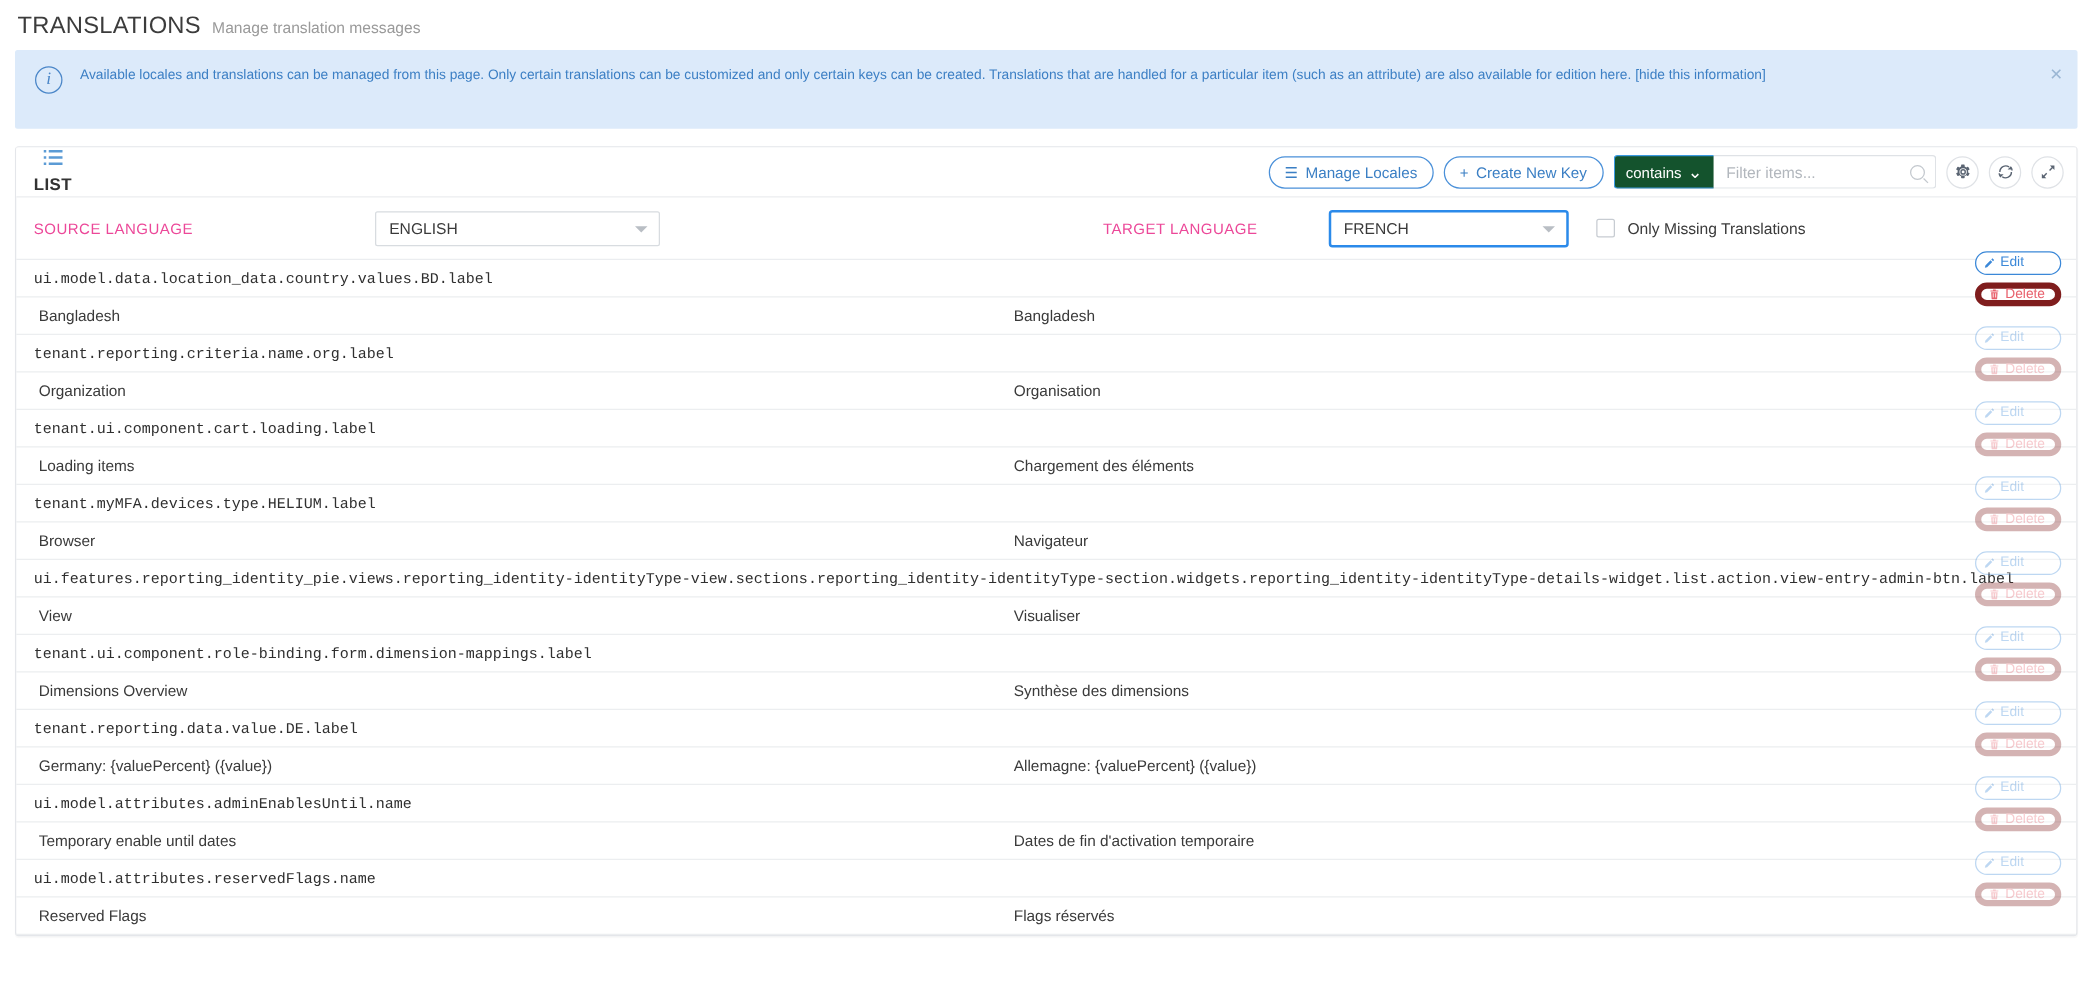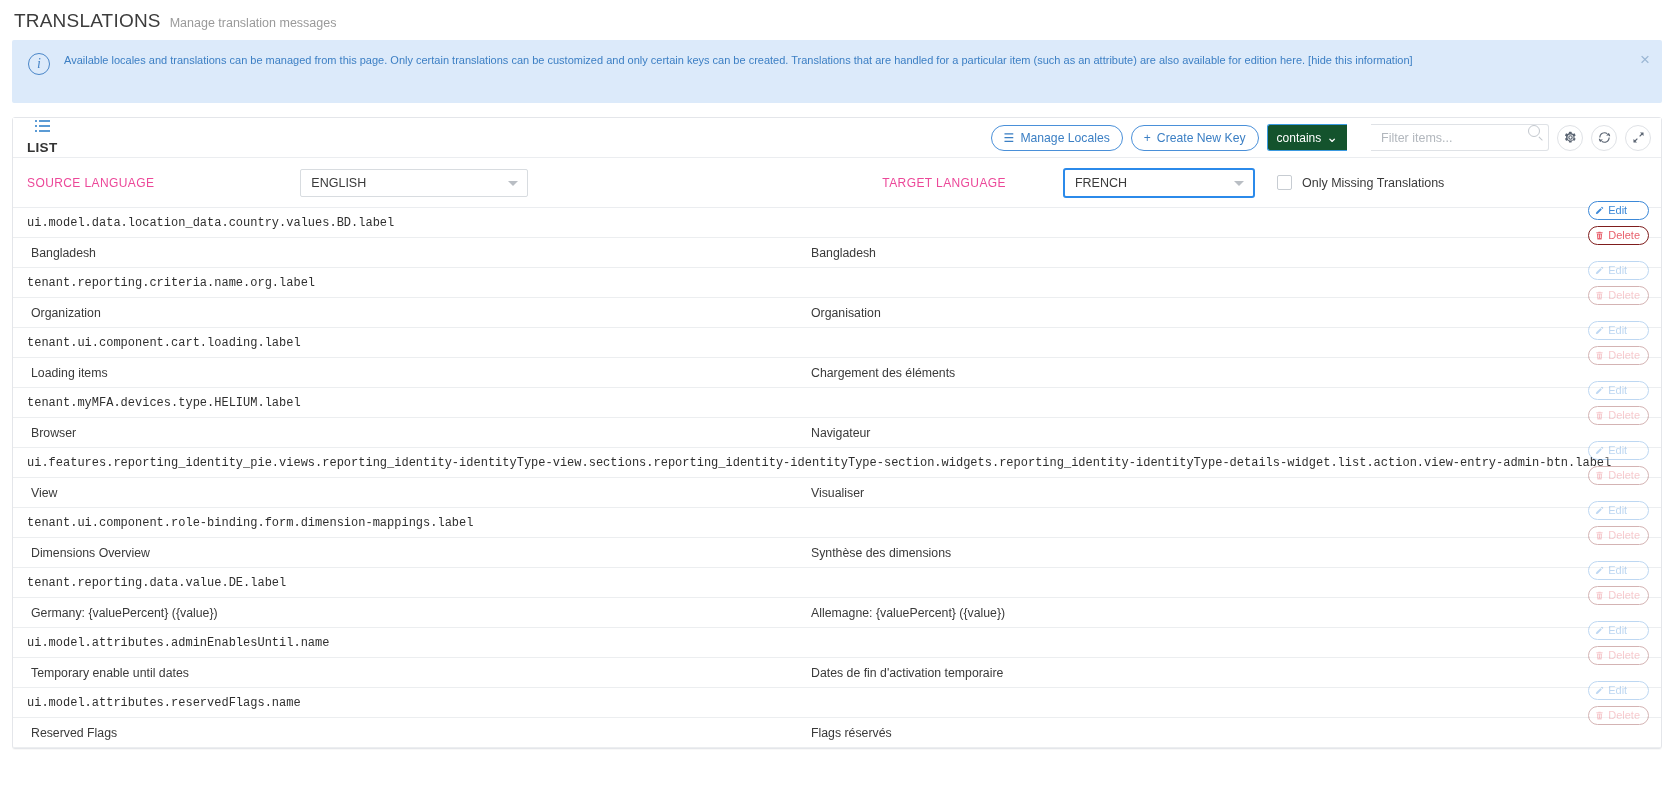--- a/index.html
+++ b/index.html
@@ -102,21 +102,21 @@
     border: 1px solid #3b9ae1; border-right: none;
     border-radius: 3px 0 0 3px;
     padding: 0 9px; display: flex; align-items: center; gap: 5px;
     cursor: pointer; white-space: nowrap;
   }
   .contains-btn .caret { font-size: 9px; }
   .search-input-wrap {
     position: relative; width: 178px;
     border: 1px solid #dfe2e6; border-left: none;
     border-radius: 0 3px 3px 0; background: #fff;
-    display: flex; align-items: flex-start; margin-left: 24px;
+    display: flex; align-items: center;
   }
   .search-input-wrap input {
     border: none; outline: none; width: 100%;
     font-size: 12.5px; color: #4a4a4a; padding: 0 26px 0 10px;
     background: transparent; height: 100%;
     font-family: "Liberation Sans", sans-serif;
   }
   .search-input-wrap input::placeholder { color: #b2b7bd; }
   .search-icon-el {
     position: absolute; right: 8px; width: 12px; height: 12px;
@@ -195,21 +195,21 @@
     position: absolute; right: 12px; top: 50%; transform: translateY(-50%);
     display: flex; gap: 6px; flex-direction: column;
   }
   .mini-btn {
     height: 19px; padding: 0 8px 0 6px;
     border-radius: 10px; font-size: 11px;
     display: inline-flex; align-items: center; gap: 4px;
     background: #fff; cursor: pointer; white-space: nowrap;
   }
   .mini-edit { border: 1px solid #3b88d8; color: #3b88d8; }
-  .mini-del { border: 1px solid #7f1d1d; color: #e8616d; }
+  .mini-del { border: 5px solid #7f1d1d; color: #e8616d; }
   .row-actions.faded { opacity: .33; }
   .mini-btn svg { display: block; }
 </style>
 </head>
 <body>
 
 <div class="page">
 
   <div class="page-header">
     <div class="page-title">TRANSLATIONS</div>

